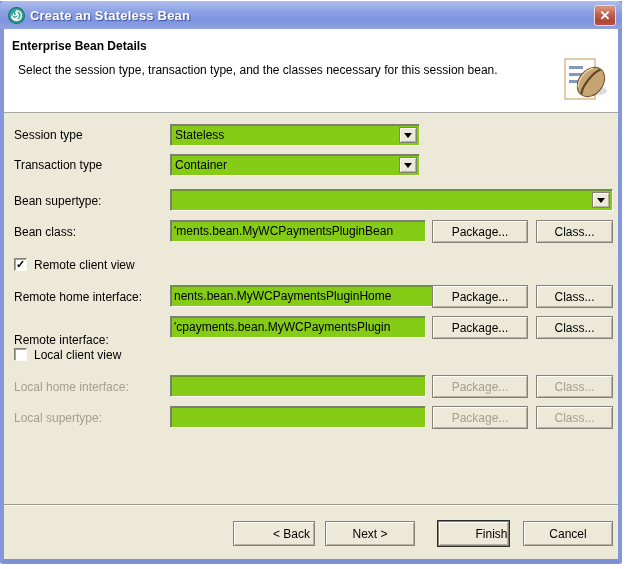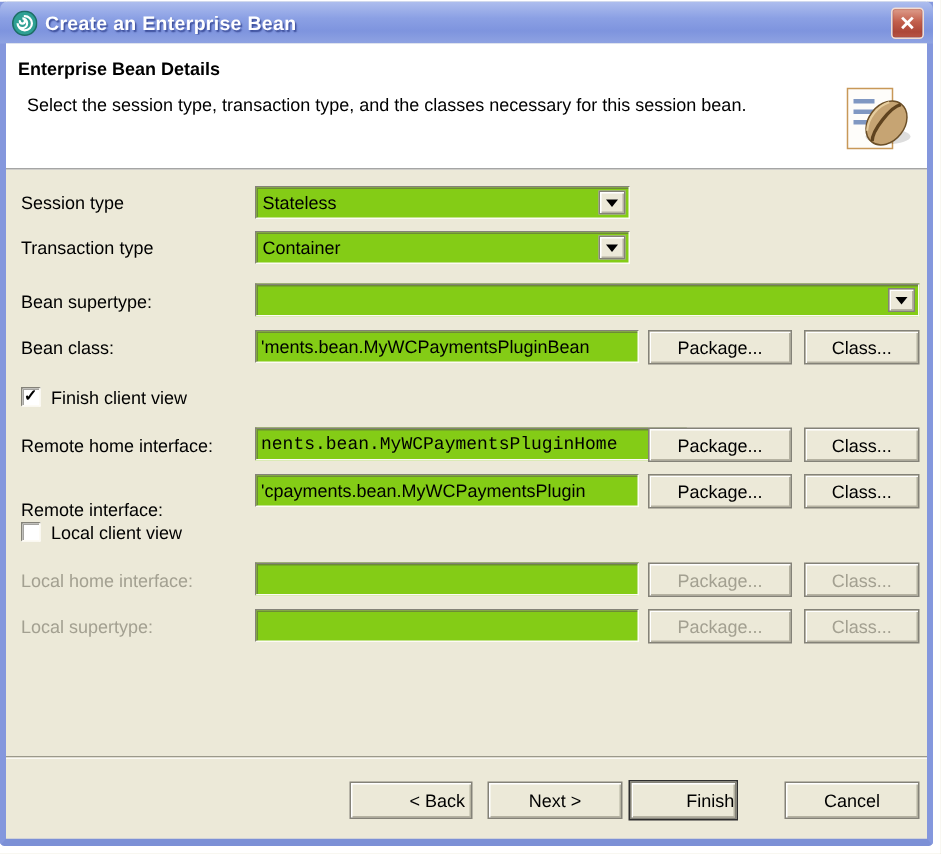--- a/index.html
+++ b/index.html
@@ -81,21 +81,21 @@
 <body>
 
 <div class="desktop">
   <div class="window">
 
     <div class="titlebar">
       <svg class="titlebar-icon" viewBox="0 0 16 16">
         <circle cx="8" cy="8" r="7.5" fill="#2FA094" stroke="#1d6e66"></circle>
         <path d="M8 3.5 a4.5 4.5 0 1 1 -4.5 4.5 a3 3 0 1 0 3 -3 a1.6 1.6 0 1 1 -1.6 1.6" stroke="#ffffff" fill="none" stroke-width="1.4" stroke-linecap="round"></path>
       </svg>
-      <span class="title-text">Create an Enterprise Bean</span>
+      <span class="title-text">Create an Stateless Bean</span>
       <div class="close-btn">✕</div>
     </div>
 
     <div class="header">
       <div class="header-title">Enterprise Bean Details</div>
       <div class="header-desc">Select the session type, transaction type, and the classes necessary for this session bean.</div>
       <svg class="banner-icon" viewBox="0 0 52 48">
         <rect x="7" y="2" width="30" height="40" fill="#FEFDFA" stroke="#C89858"></rect>
         <rect x="11" y="9" width="14" height="3" fill="#8098C2"></rect>
         <rect x="11" y="16" width="14" height="3" fill="#8098C2"></rect>
@@ -132,24 +132,24 @@
           <div class="tri"></div>
         </div>
     </div>
 
     <div class="label" style="top:224px;">Bean class:</div>
     <input class="field sunken" style="left: 166px; top: 219px; width: 256px;" readonly="" value="'ments.bean.MyWCPaymentsPluginBean">
     <button class="btn" style="left:428px; top:219px; width:96px;">Package...</button>
     <button class="btn" style="left:532px; top:219px; width:77px;">Class...</button>
 
     <div class="checkbox" style="left:10px; top:257px;">✓</div>
-    <div class="label" style="left:30px; top:257px;">Finish client view</div>
+    <div class="label" style="left:30px; top:257px;">Remote client view</div>
 
     <div class="label" style="top:289px;">Remote home interface:</div>
-    <input class="field sunken" style="left: 166px; top: 284px; width: 288px; font-family: Liberation Mono, monospace;" readonly="" value="nents.bean.MyWCPaymentsPluginHome">
+    <input class="field sunken" style="left: 166px; top: 284px; width: 288px;" readonly="" value="nents.bean.MyWCPaymentsPluginHome">
     <button class="btn" style="left:428px; top:284px; width:96px;">Package...</button>
     <button class="btn" style="left:532px; top:284px; width:77px;">Class...</button>
 
     <div class="label" style="top:332px;">Remote interface:</div>
     <input class="field sunken" style="left: 166px; top: 315px; width: 256px;" readonly="" value="'cpayments.bean.MyWCPaymentsPlugin">
     <button class="btn" style="left:428px; top:315px; width:96px;">Package...</button>
     <button class="btn" style="left:532px; top:315px; width:77px;">Class...</button>
 
     <div class="checkbox" style="left:10px; top:347px;"></div>
     <div class="label" style="left:30px; top:347px;">Local client view</div>
@@ -161,17 +161,17 @@
 
     <div class="label disabled" style="top:410px;">Local supertype:</div>
     <input class="field sunken" style="left: 166px; top: 405px; width: 256px;" readonly="" value="">
     <button class="btn disabled" style="left:428px; top:405px; width:96px;">Package...</button>
     <button class="btn disabled" style="left:532px; top:405px; width:77px;">Class...</button>
 
     <div class="separator" style="top:503px;"></div>
 
     <button class="btn" style="left:229px; top:520px; width:82px; height:25px;padding-left:35px;">&lt; Back</button>
     <button class="btn" style="left:321px; top:520px; width:90px; height:25px;">Next &gt;</button>
-    <button class="btn default" style="left:416px; top:520px; width:71px; height:25px;padding-left:36px;">Finish</button>
+    <button class="btn default" style="left:434px; top:520px; width:71px; height:25px;padding-left:36px;">Finish</button>
     <button class="btn" style="left:519px; top:520px; width:90px; height:25px;">Cancel</button>
 
   </div>
 </div>
 
 </body></html>

